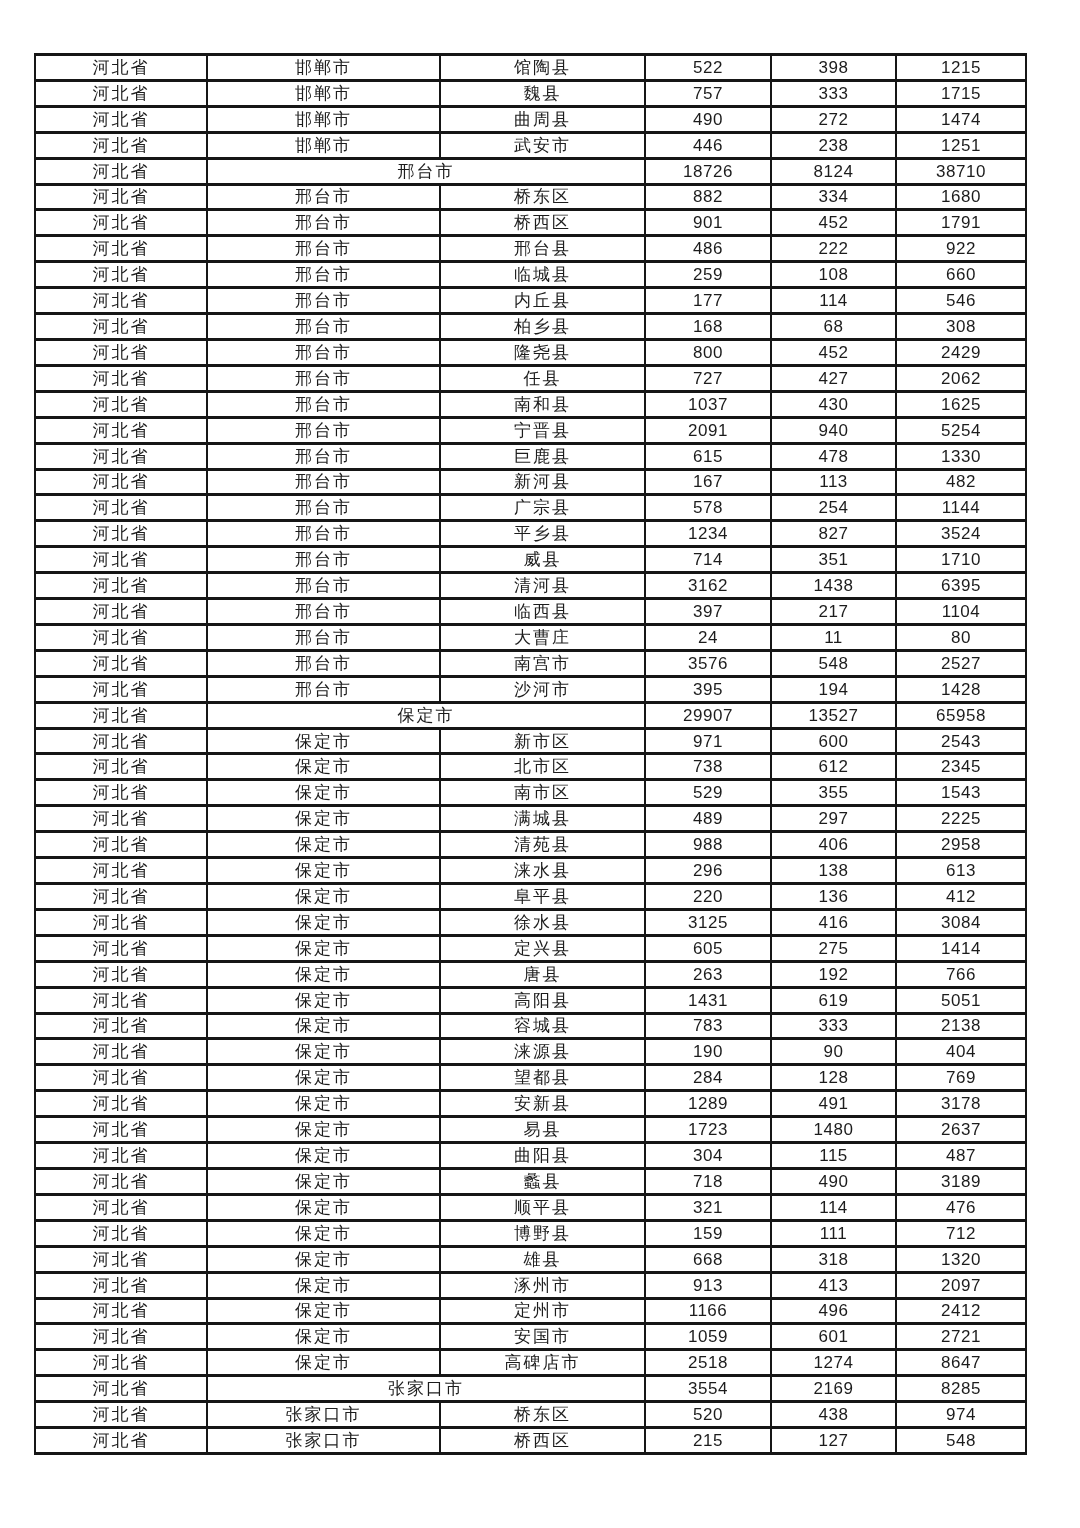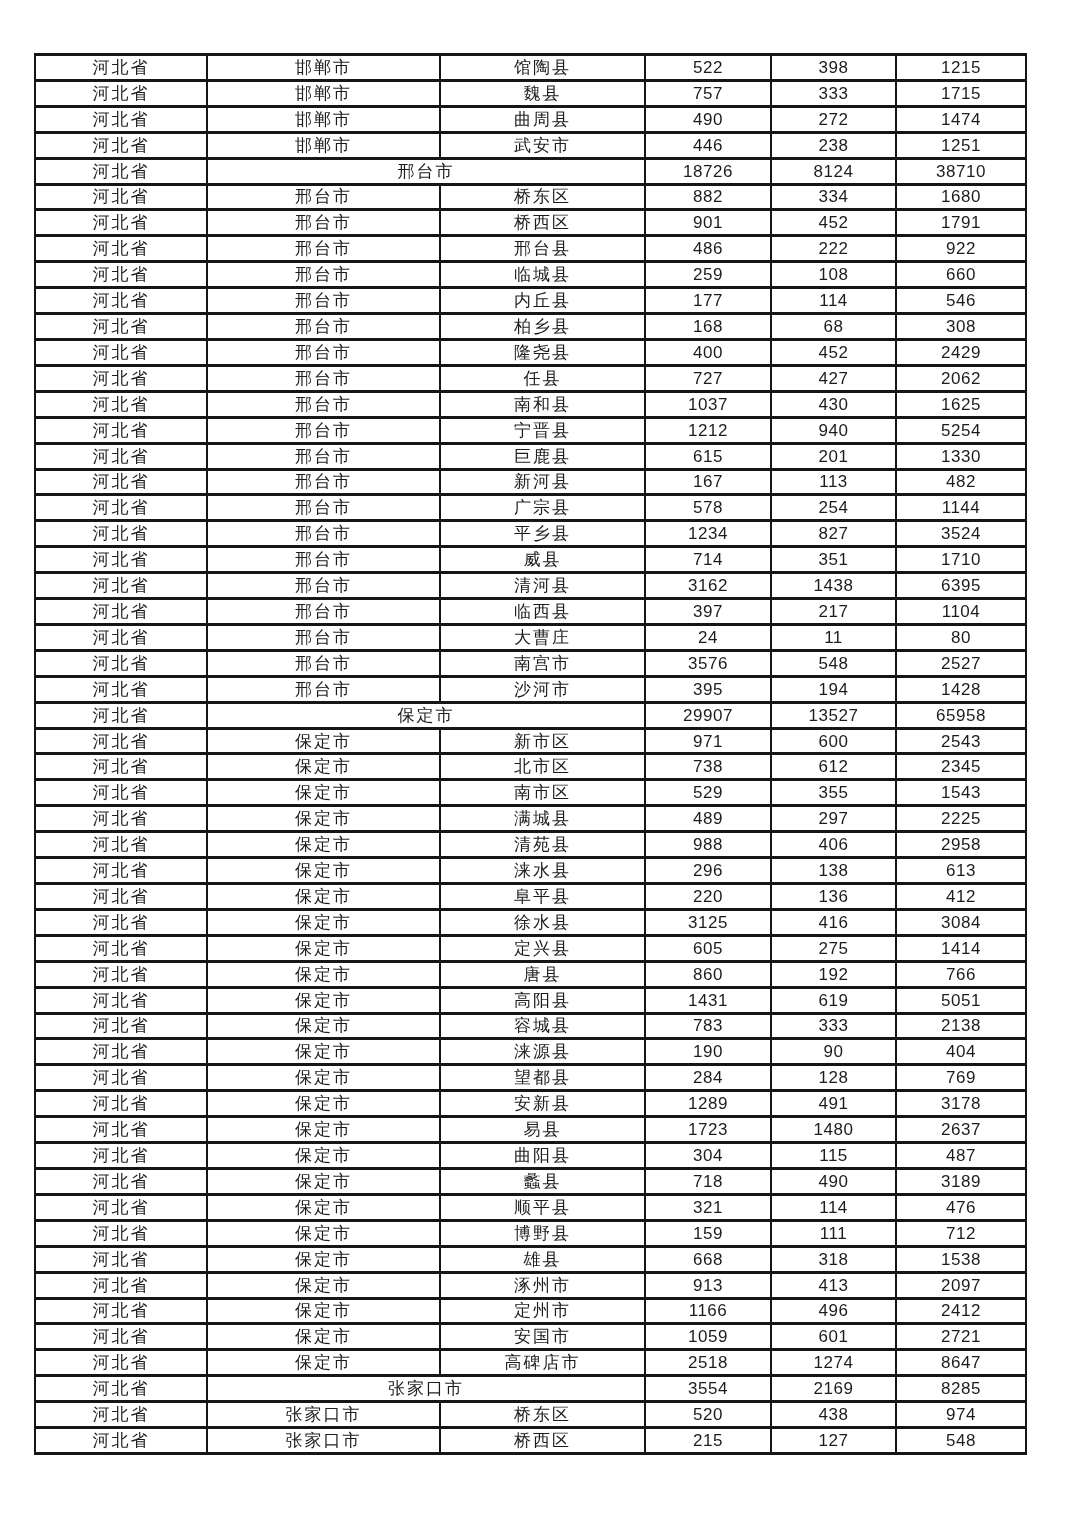--- a/index.html
+++ b/index.html
@@ -148,21 +148,21 @@
           <td class="cjk">邢台市</td>
           <td class="cjk">柏乡县</td>
           <td class="num">168</td>
           <td class="num">68</td>
           <td class="num">308</td>
         </tr>
         <tr>
           <td class="cjk">河北省</td>
           <td class="cjk">邢台市</td>
           <td class="cjk">隆尧县</td>
-          <td class="num">400</td>
+          <td class="num">800</td>
           <td class="num">452</td>
           <td class="num">2429</td>
         </tr>
         <tr>
           <td class="cjk">河北省</td>
           <td class="cjk">邢台市</td>
           <td class="cjk">任县</td>
           <td class="num">727</td>
           <td class="num">427</td>
           <td class="num">2062</td>
@@ -172,30 +172,30 @@
           <td class="cjk">邢台市</td>
           <td class="cjk">南和县</td>
           <td class="num">1037</td>
           <td class="num">430</td>
           <td class="num">1625</td>
         </tr>
         <tr>
           <td class="cjk">河北省</td>
           <td class="cjk">邢台市</td>
           <td class="cjk">宁晋县</td>
-          <td class="num">1212</td>
+          <td class="num">2091</td>
           <td class="num">940</td>
           <td class="num">5254</td>
         </tr>
         <tr>
           <td class="cjk">河北省</td>
           <td class="cjk">邢台市</td>
           <td class="cjk">巨鹿县</td>
           <td class="num">615</td>
-          <td class="num">201</td>
+          <td class="num">478</td>
           <td class="num">1330</td>
         </tr>
         <tr>
           <td class="cjk">河北省</td>
           <td class="cjk">邢台市</td>
           <td class="cjk">新河县</td>
           <td class="num">167</td>
           <td class="num">113</td>
           <td class="num">482</td>
         </tr>
@@ -339,21 +339,21 @@
           <td class="cjk">保定市</td>
           <td class="cjk">定兴县</td>
           <td class="num">605</td>
           <td class="num">275</td>
           <td class="num">1414</td>
         </tr>
         <tr>
           <td class="cjk">河北省</td>
           <td class="cjk">保定市</td>
           <td class="cjk">唐县</td>
-          <td class="num">860</td>
+          <td class="num">263</td>
           <td class="num">192</td>
           <td class="num">766</td>
         </tr>
         <tr>
           <td class="cjk">河北省</td>
           <td class="cjk">保定市</td>
           <td class="cjk">高阳县</td>
           <td class="num">1431</td>
           <td class="num">619</td>
           <td class="num">5051</td>
@@ -429,21 +429,21 @@
           <td class="num">159</td>
           <td class="num">111</td>
           <td class="num">712</td>
         </tr>
         <tr>
           <td class="cjk">河北省</td>
           <td class="cjk">保定市</td>
           <td class="cjk">雄县</td>
           <td class="num">668</td>
           <td class="num">318</td>
-          <td class="num">1538</td>
+          <td class="num">1320</td>
         </tr>
         <tr>
           <td class="cjk">河北省</td>
           <td class="cjk">保定市</td>
           <td class="cjk">涿州市</td>
           <td class="num">913</td>
           <td class="num">413</td>
           <td class="num">2097</td>
         </tr>
         <tr>

